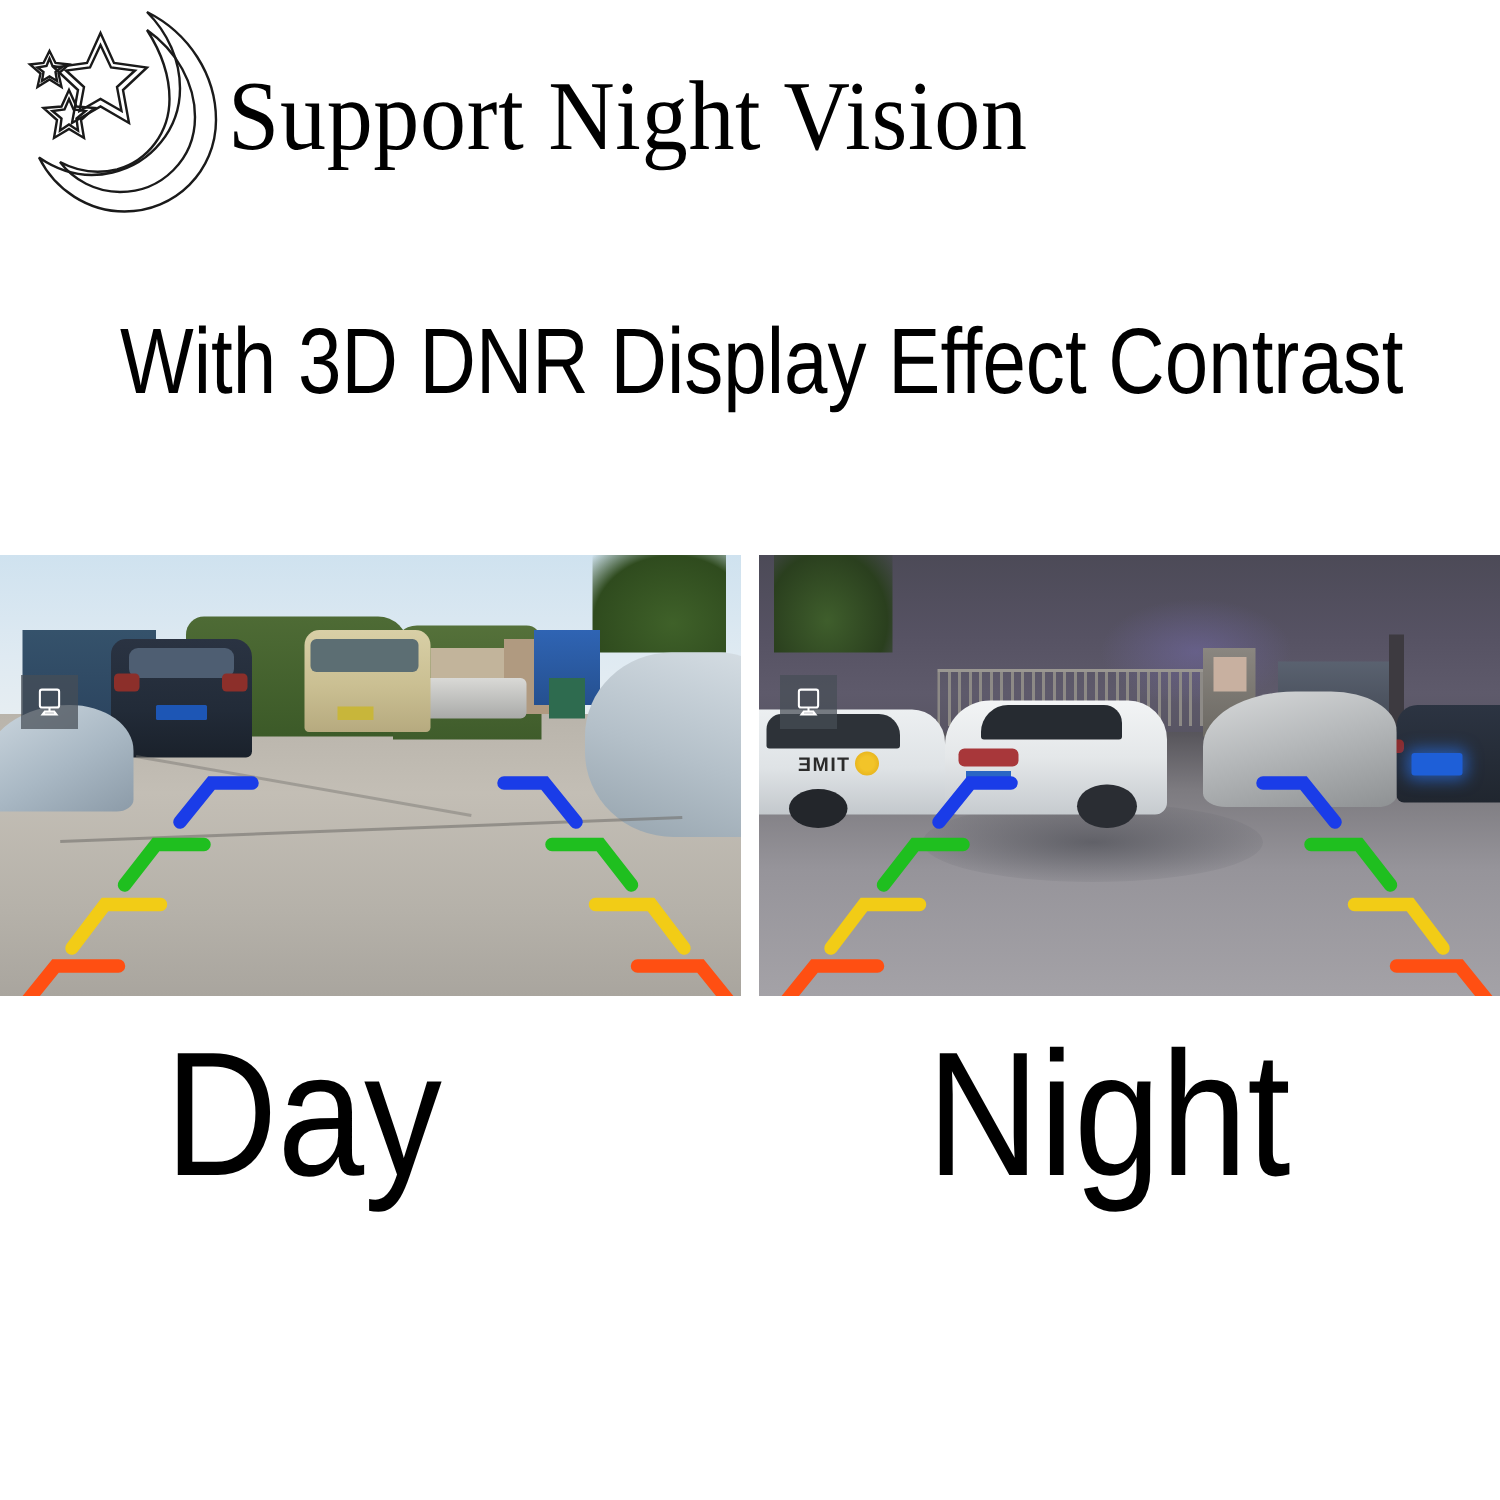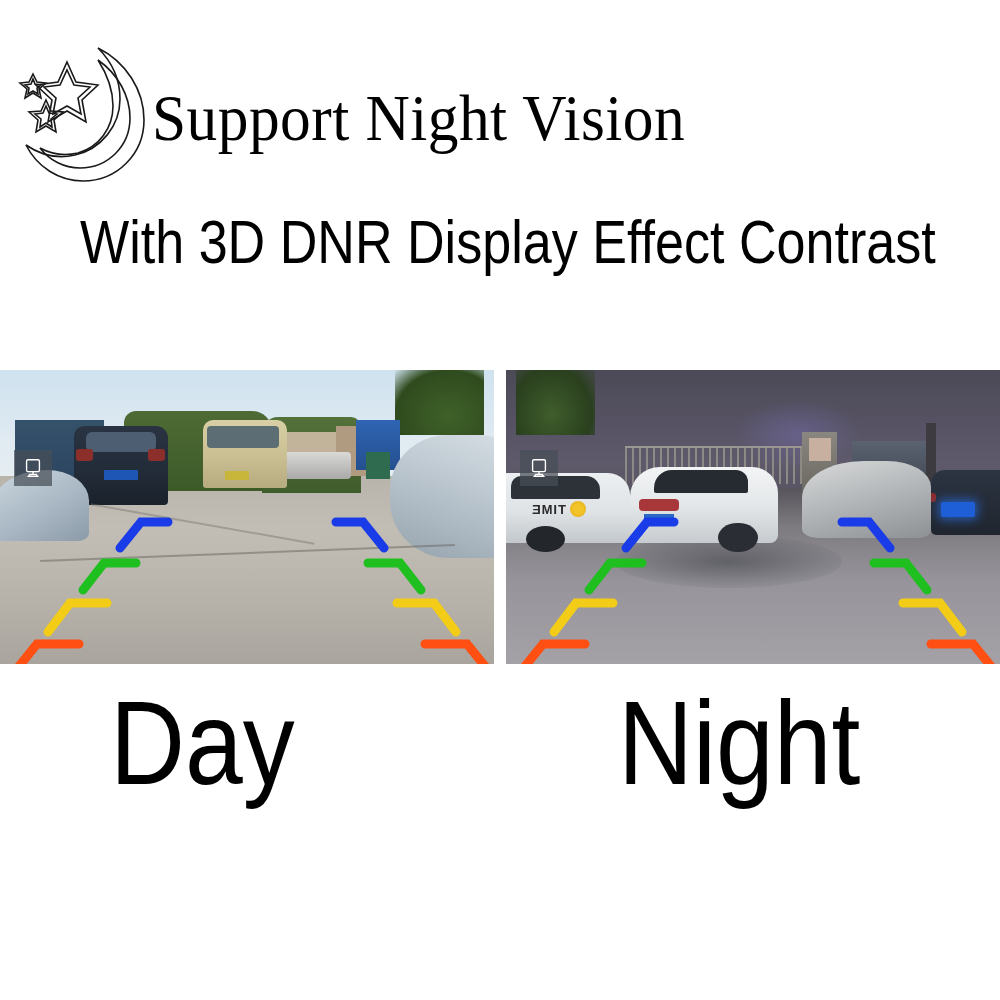--- a/index.html
+++ b/index.html
@@ -12,21 +12,21 @@
     height: 1000px;
     position: relative;
     overflow: hidden;
     font-family: "Liberation Sans", sans-serif;
   }
 
   
   #header {
     position: absolute;
     left: 0; top: 0;
-    width: 1000px; height: 160px; margin-top: 40px;
+    width: 1000px; height: 160px;
   }
   #moon-icon {
     position: absolute;
     left: 6px; top: 4px;
     width: 142px; height: 142px;
   }
   #headline {
     position: absolute;
     left: 152px;
     top: 38px;

